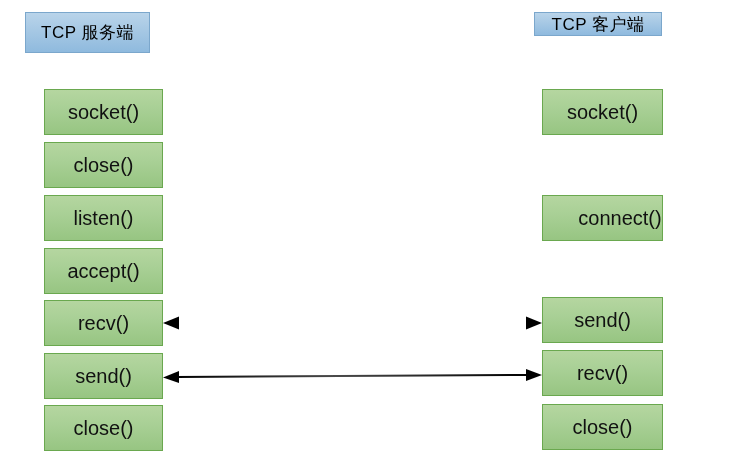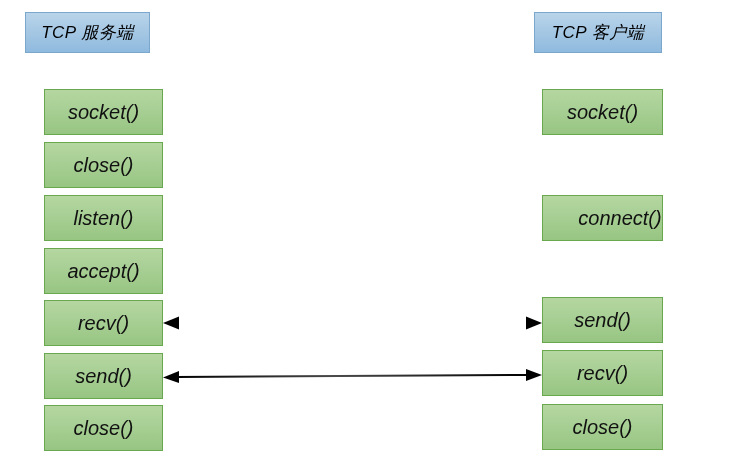--- a/index.html
+++ b/index.html
@@ -9,39 +9,38 @@
   }
   body {
     font-family: "Liberation Sans", "DejaVu Sans", sans-serif;
   }
   #canvas {
     position: relative;
     width: 733px;
     height: 458px;
     background: #ffffff;
     overflow: hidden;
-    font-style: italic;
   }
 
   
   .header-box {
     position: absolute;
     box-sizing: border-box;
     display: flex;
     align-items: center;
     justify-content: center;
     background: linear-gradient(to bottom, #b9d4ea 0%, #a6c8e4 45%, #8fbade 100%);
     border: 1px solid #7ba7cc;
     color: #000000;
     font-size: 17px;
     letter-spacing: 0.5px;
     white-space: nowrap;
   }
   #header-server { left: 25px;  top: 12px; width: 125px; height: 41px; }
-  #header-client { left: 534px; top: 12px; width: 128px; height: 41px; }
+  #header-client { left: 534px; top: 12px; width: 128px; height: 24px; }
 
   
   .proc-box {
     position: absolute;
     box-sizing: border-box;
     display: flex;
     align-items: center;
     justify-content: center;
     background: linear-gradient(to bottom, #b5d6a0 0%, #a9d096 40%, #97c582 100%);
     border: 1px solid #6aa council;

